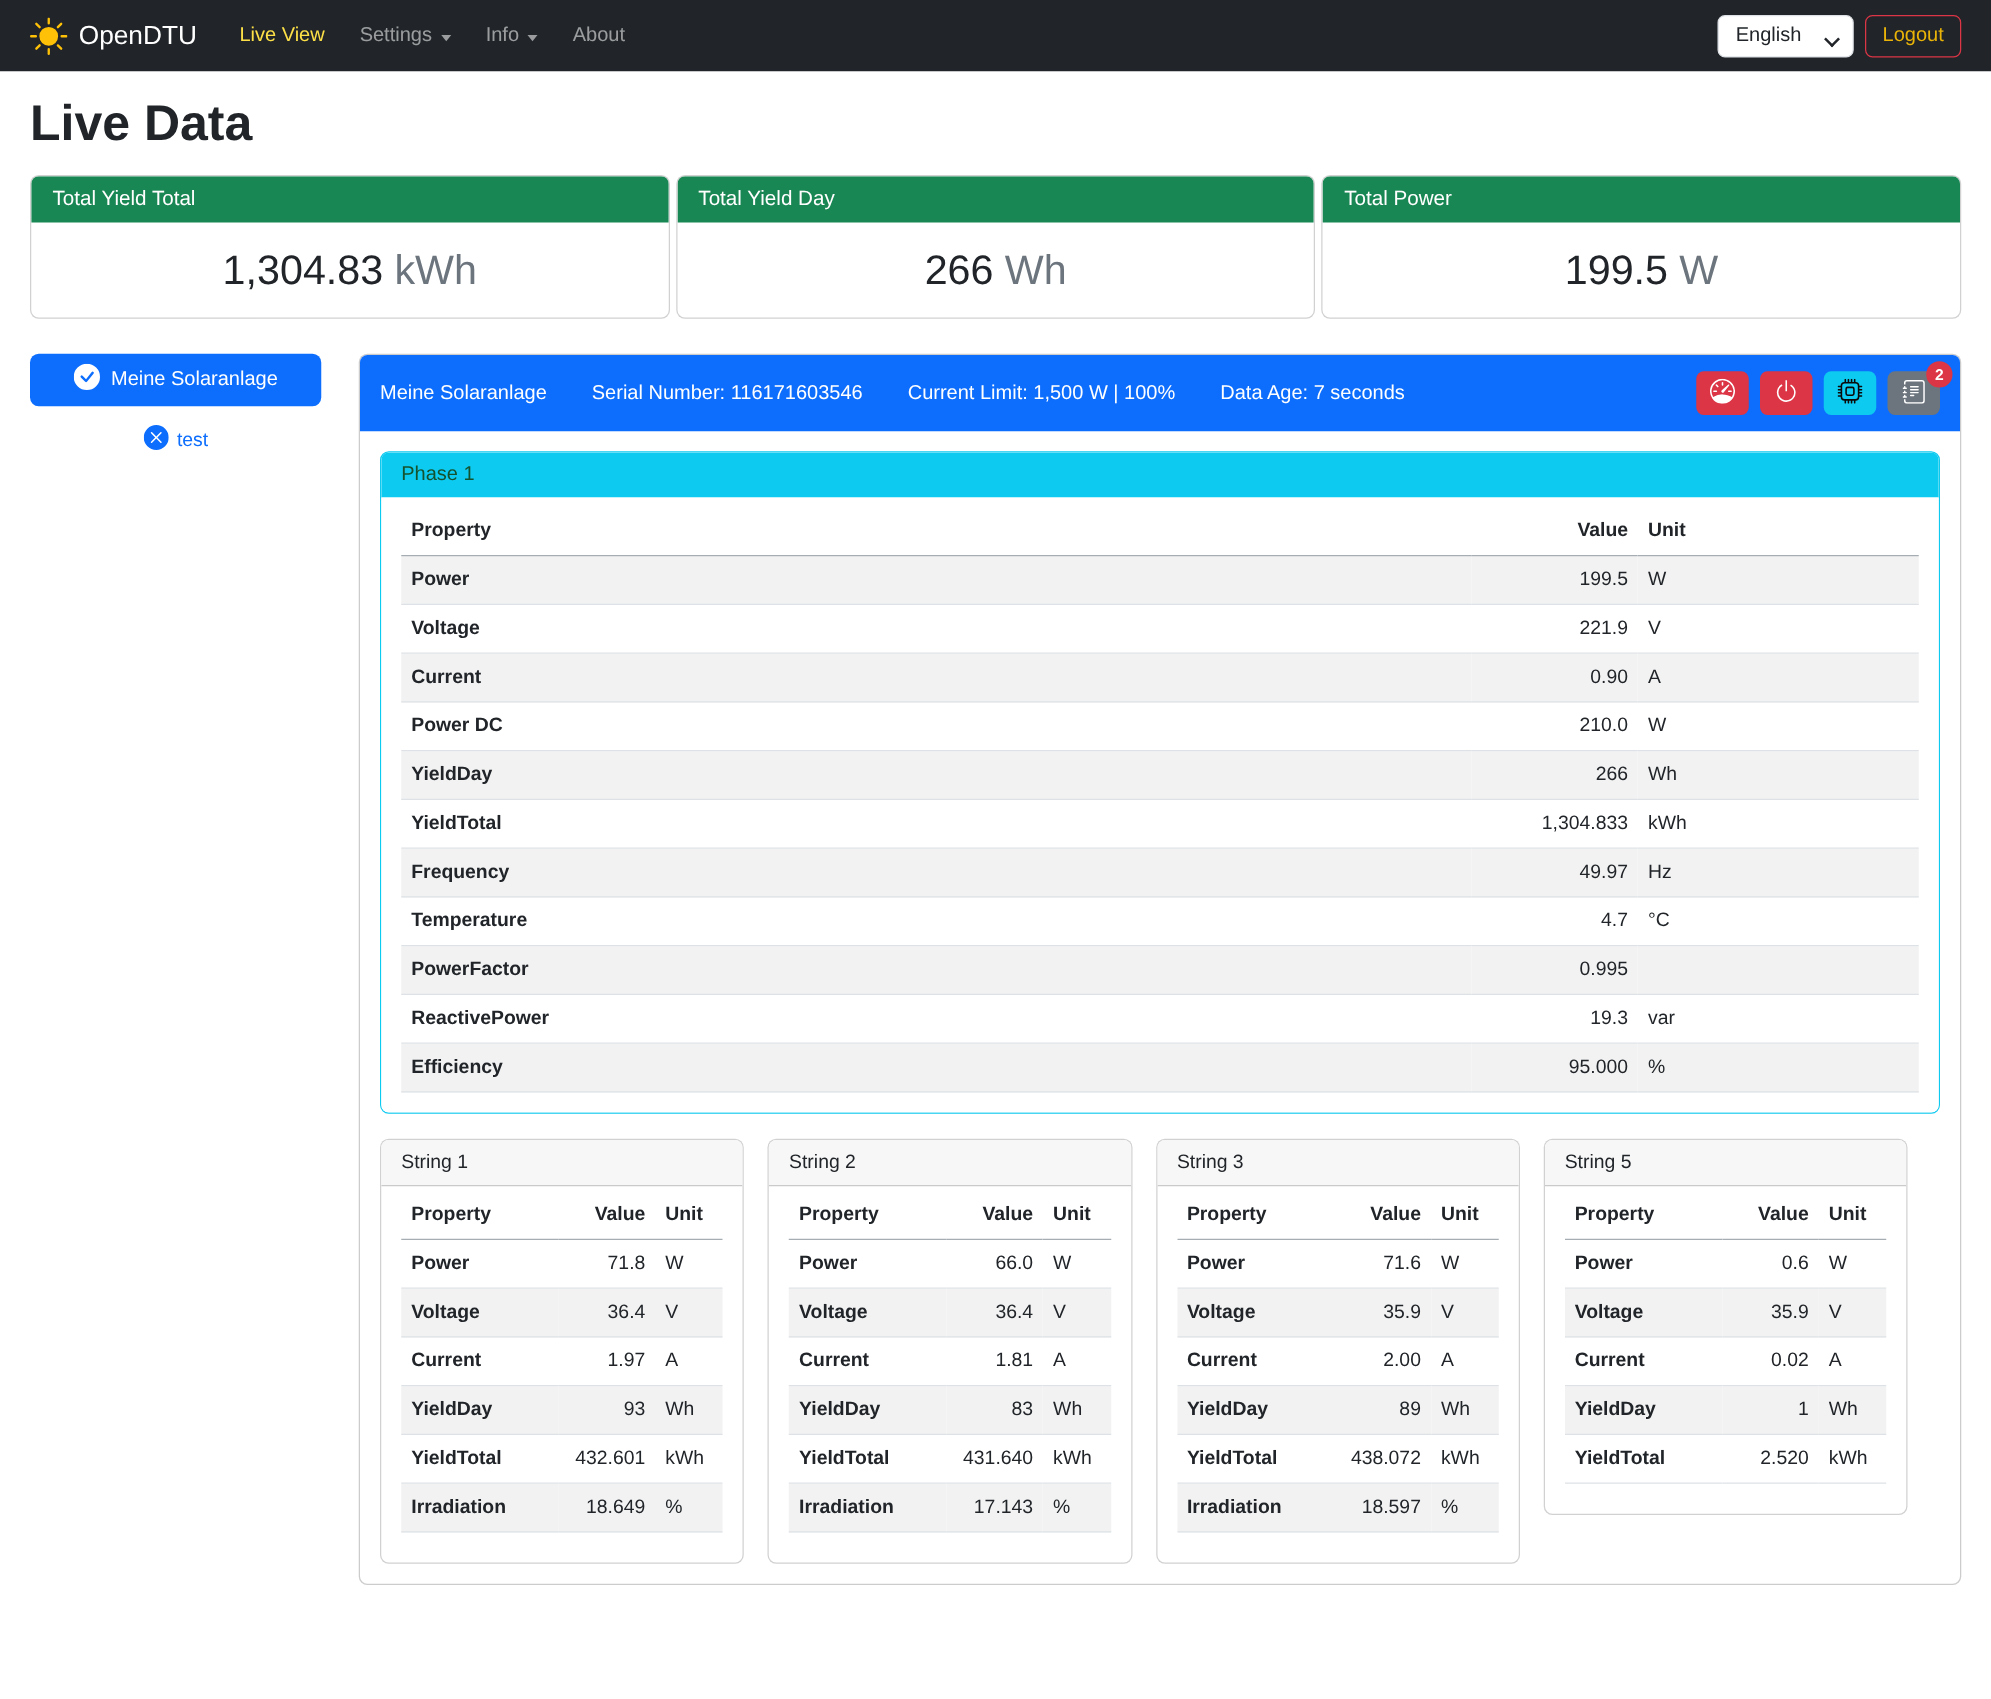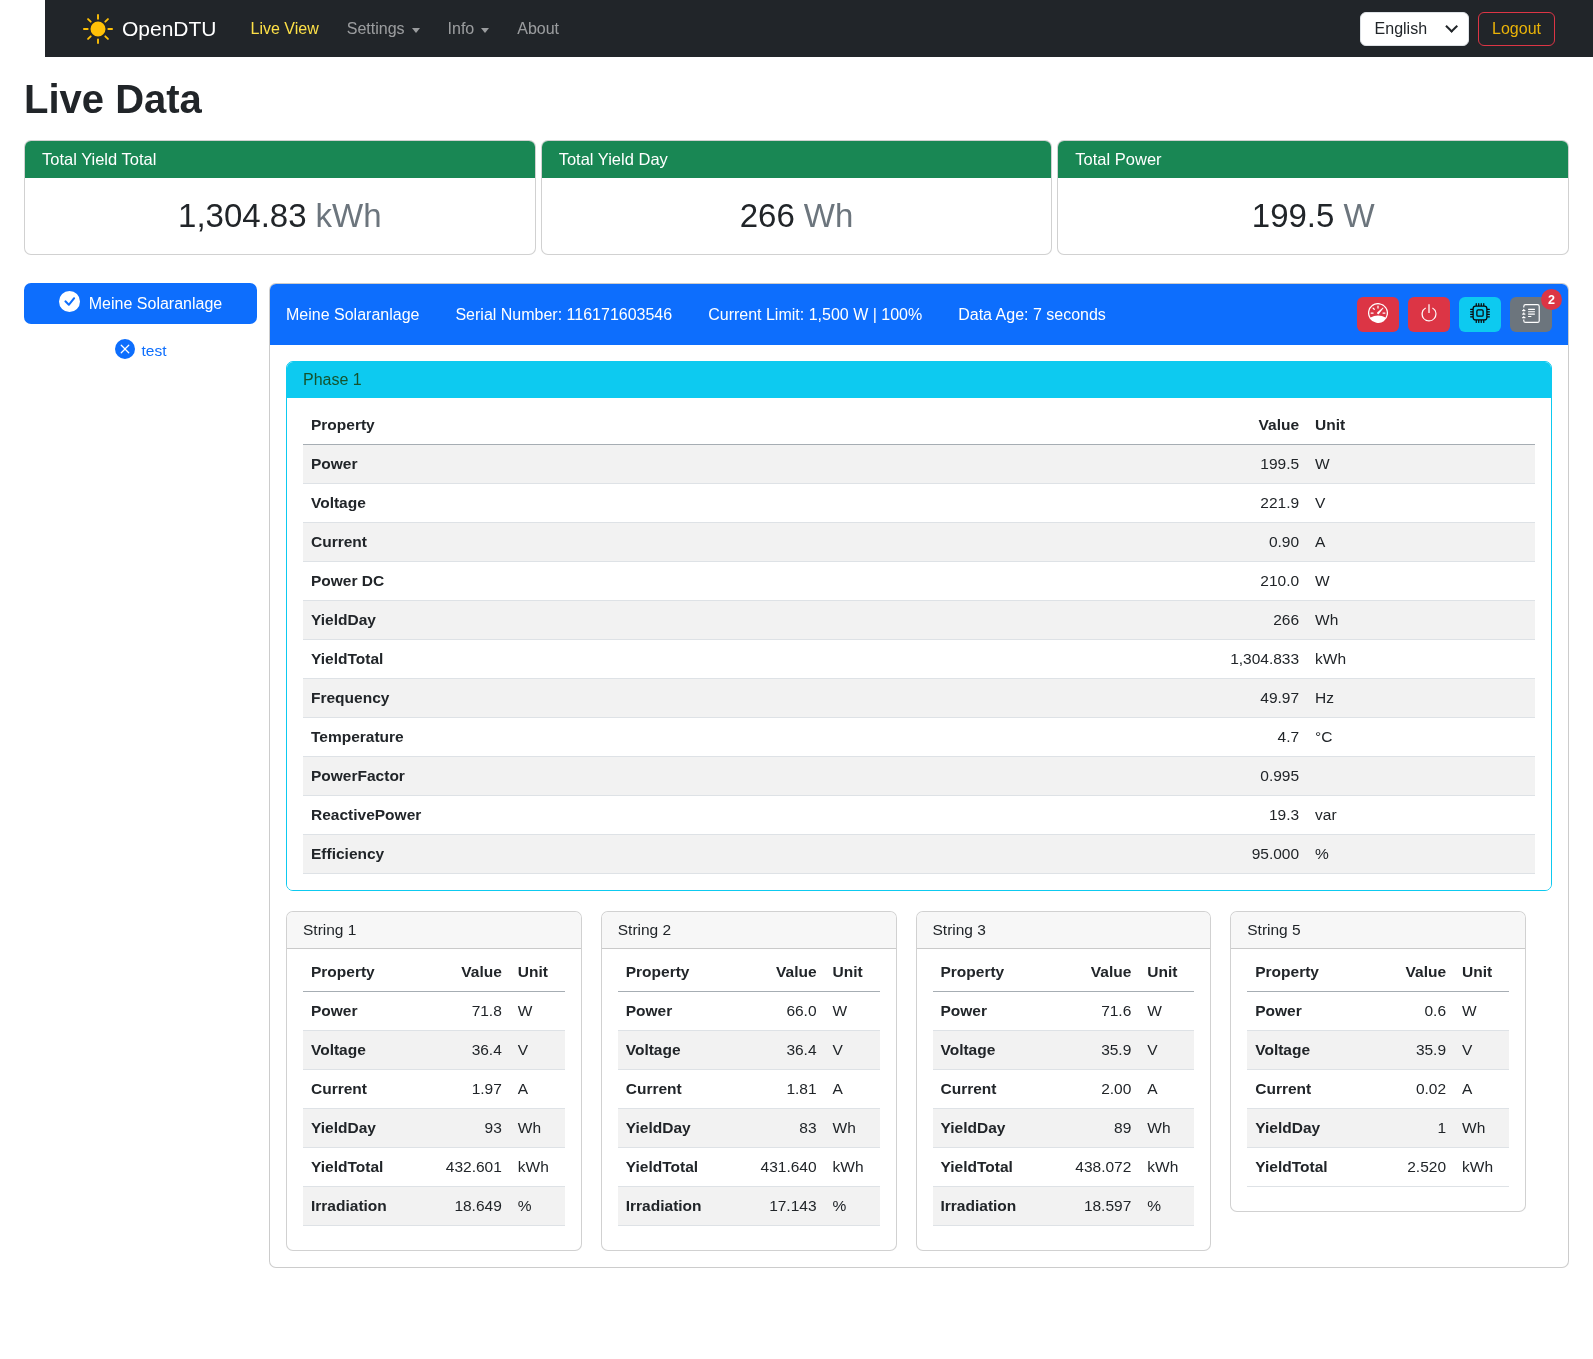--- a/index.html
+++ b/index.html
@@ -4,59 +4,58 @@
 <style>
   * { box-sizing: border-box; }
   html,body { margin:0; padding:0; }
   body {
     width:1593px; min-height:1359px; background:#fff; color:#212529;
     font-family:"Liberation Sans", sans-serif; font-size:16px;
   }
   
   .navbar {
     height:57px; background:#212529; display:flex; align-items:center;
-    padding:0 38px;
-    margin-left:45px;
+    padding:0 24px;
   }
   .brand { display:flex; align-items:center; gap:9px; color:#fff; font-size:21px; font-weight:500; cursor:pointer; }
   .brand svg { display:block; }
   .nav-items { display:flex; align-items:center; margin-left:20px; }
   .nav-link {
     color:rgba(255,255,255,.55); padding:8px 14px; font-size:16px; cursor:pointer;
     display:flex; align-items:center; gap:7px; text-decoration:none;
   }
   .nav-link.active { color:#fde047; }
   .caret-down {
     width:0; height:0; border-left:4.5px solid transparent; border-right:4.5px solid transparent;
     border-top:5px solid currentColor; display:inline-block; margin-top:3px;
   }
   .nav-right { margin-left:auto; display:flex; align-items:center; gap:9px; }
   .lang-select {
     background:#fff; color:#212529; border-radius:6px; padding:7px 14px; font-size:16px;
-    display:flex; align-items:center; gap:18px; cursor:pointer; border:1px solid #dee2e6;
+    display:flex; align-items:flex-end; gap:18px; cursor:pointer; border:1px solid #dee2e6;
   }
   .chevron {
     width:9px; height:9px; border-right:2px solid #212529; border-bottom:2px solid #212529;
     transform:rotate(45deg) translateY(-3px); display:inline-block;
   }
   .logout-btn {
     background:transparent; color:#eab308; border:1px solid #dc3545; border-radius:6px;
     padding:7px 13px; font-size:16px; cursor:pointer; font-family:inherit;
   }
   
   .main { padding:6px 24px 14px; }
   .page-title { font-size:40px; font-weight:600; margin:14px 0 18px; color:#212529; }
   
   .summary-row { display:flex; gap:5px; }
   .summary-card { flex:1; border:1px solid rgba(0,0,0,.18); border-radius:7px; overflow:hidden; background:#fff; }
   .summary-card .hd { background:#198754; color:#fff; padding:9px 17px; font-size:16.5px; }
   .summary-card .bd { padding:19px 16px; text-align:center; font-size:33px; font-weight:500; }
   .summary-card .unit { color:#6c757d; margin-left:9px; }
   
-  .content-row { display:flex; gap:12px; margin-top:28px; align-items:flex-start; }
+  .content-row { display:flex; gap:30px; margin-top:28px; align-items:flex-start; }
   .sidebar { width:233px; flex:none; }
   .inv-select-btn {
     width:100%; background:#0d6efd; color:#fff; border:none; border-radius:7px;
     padding:8px 10px; font-size:16px; font-family:inherit; cursor:pointer;
     display:flex; align-items:center; justify-content:center; gap:9px;
   }
   .test-link {
     margin-top:15px; display:flex; align-items:center; justify-content:center; gap:7px;
     color:#0d6efd; font-size:15.5px; cursor:pointer; text-decoration:none;
   }

